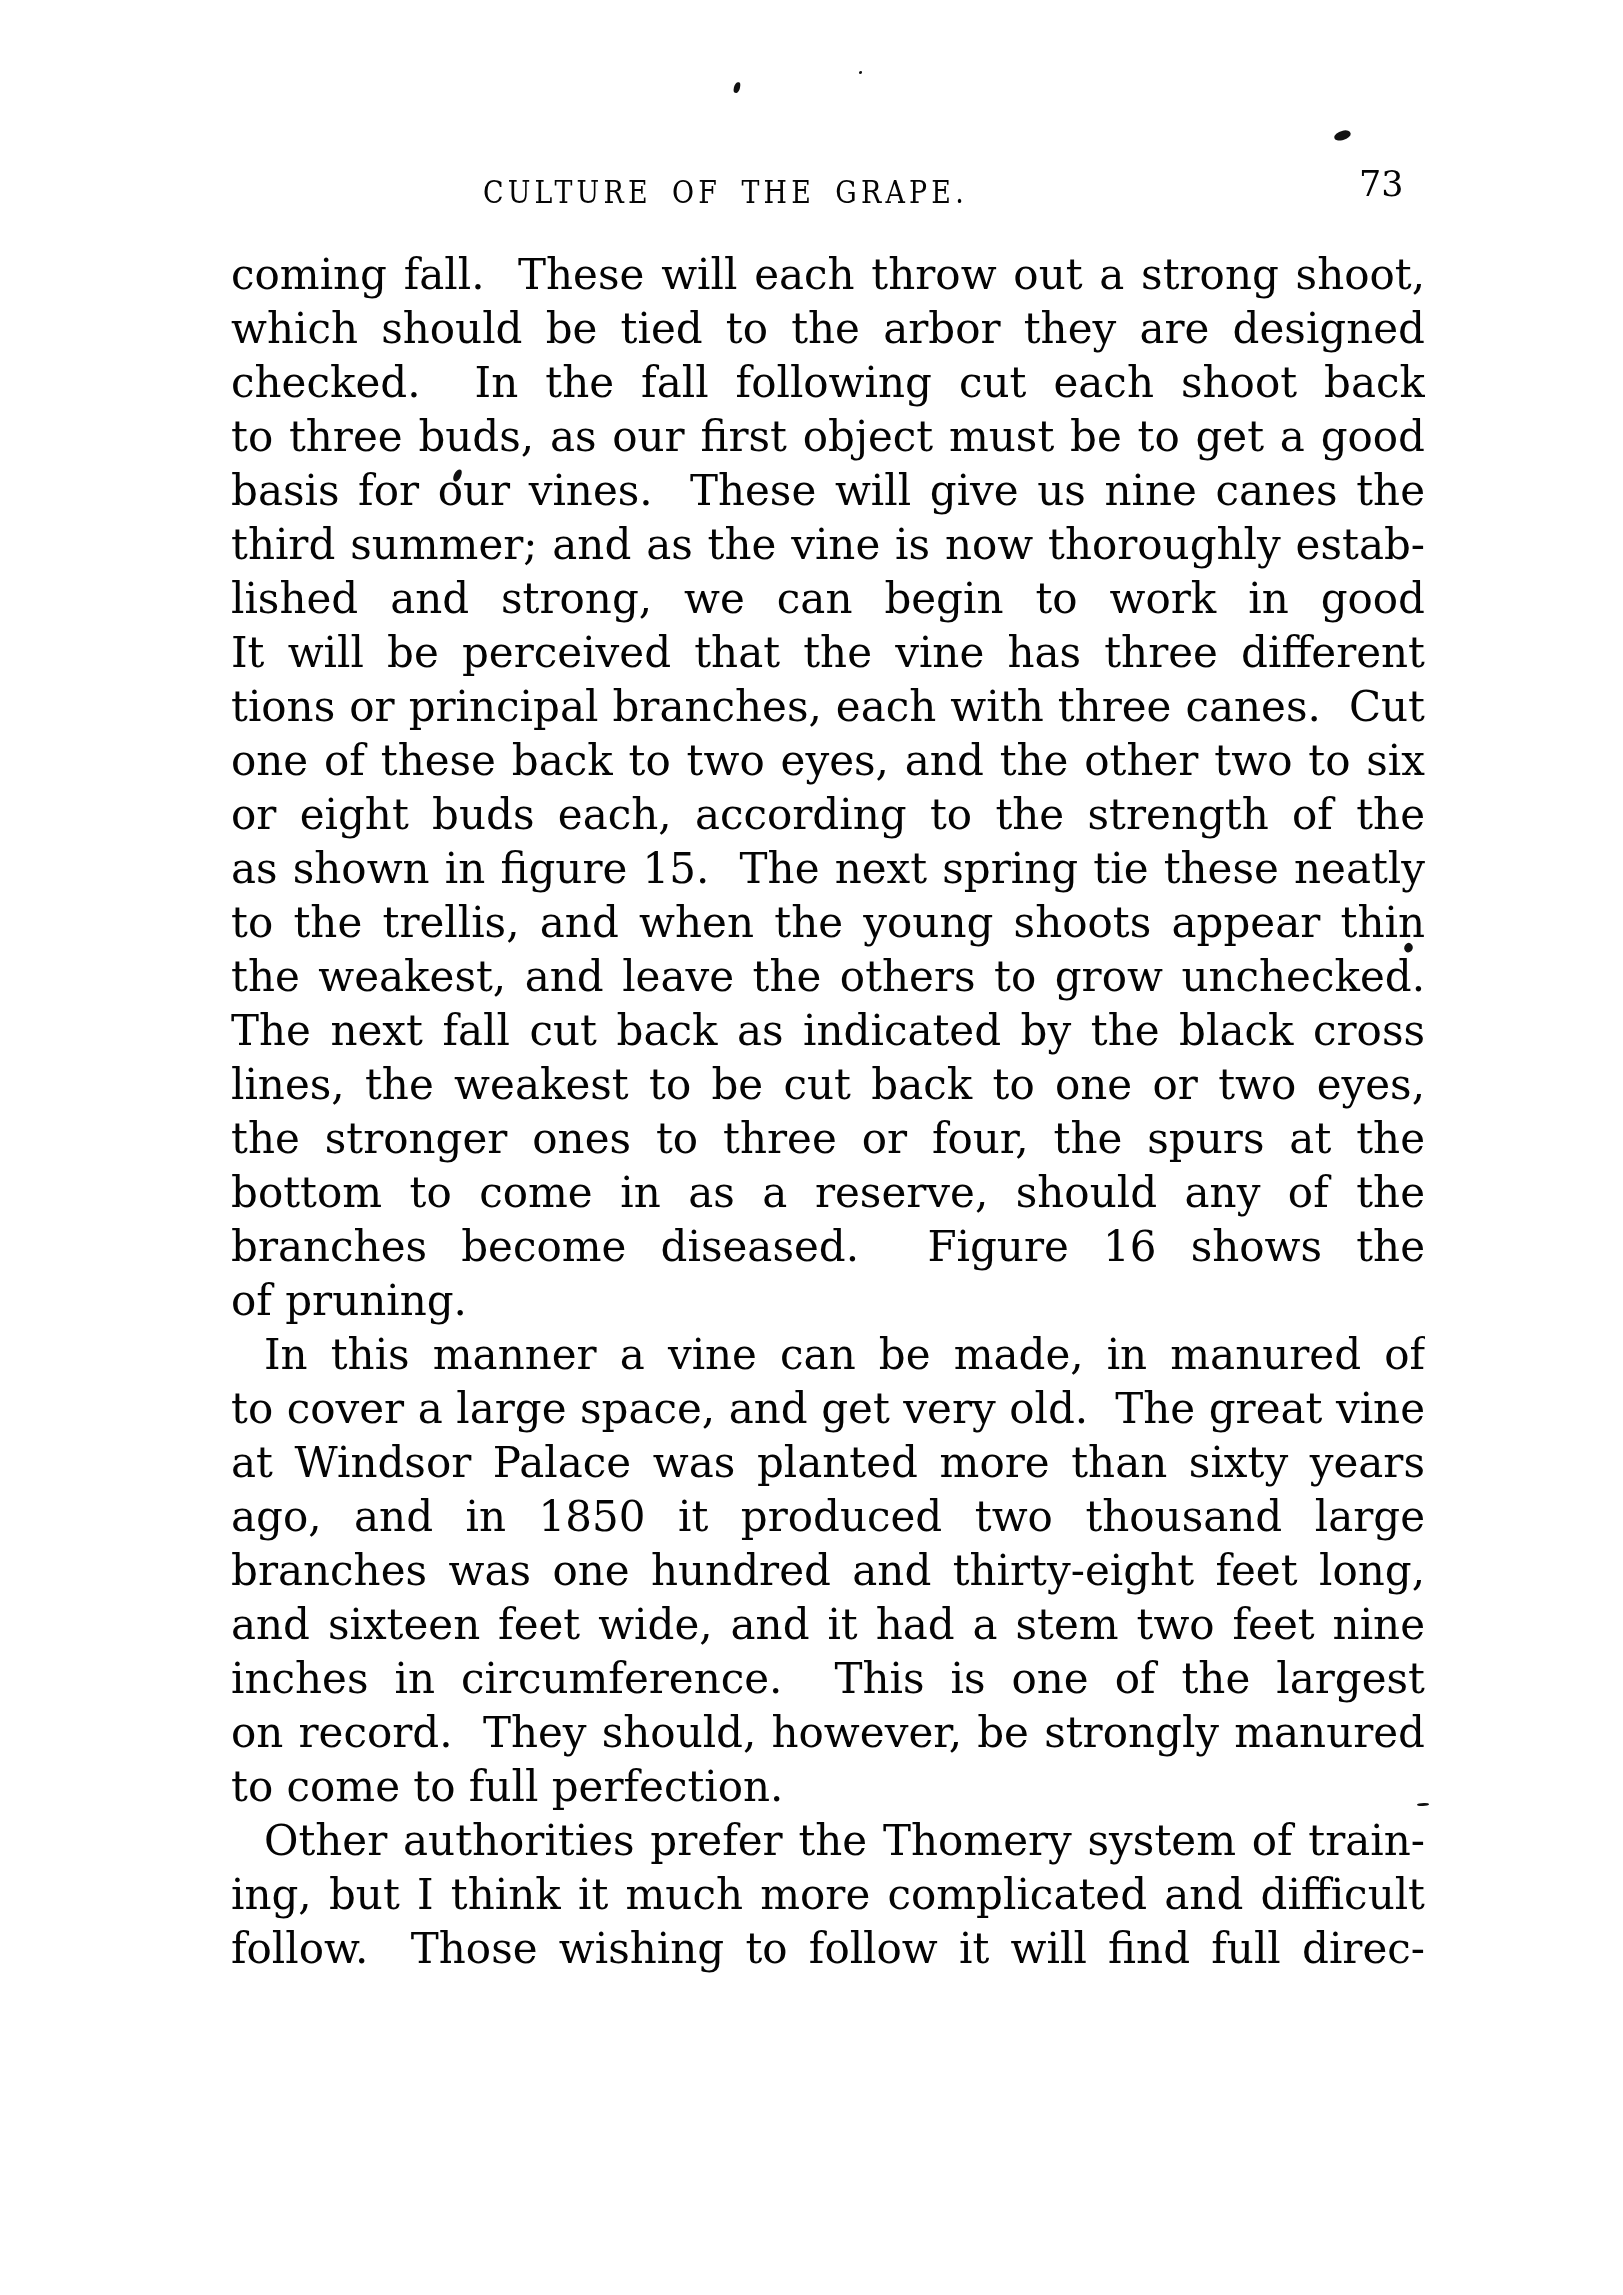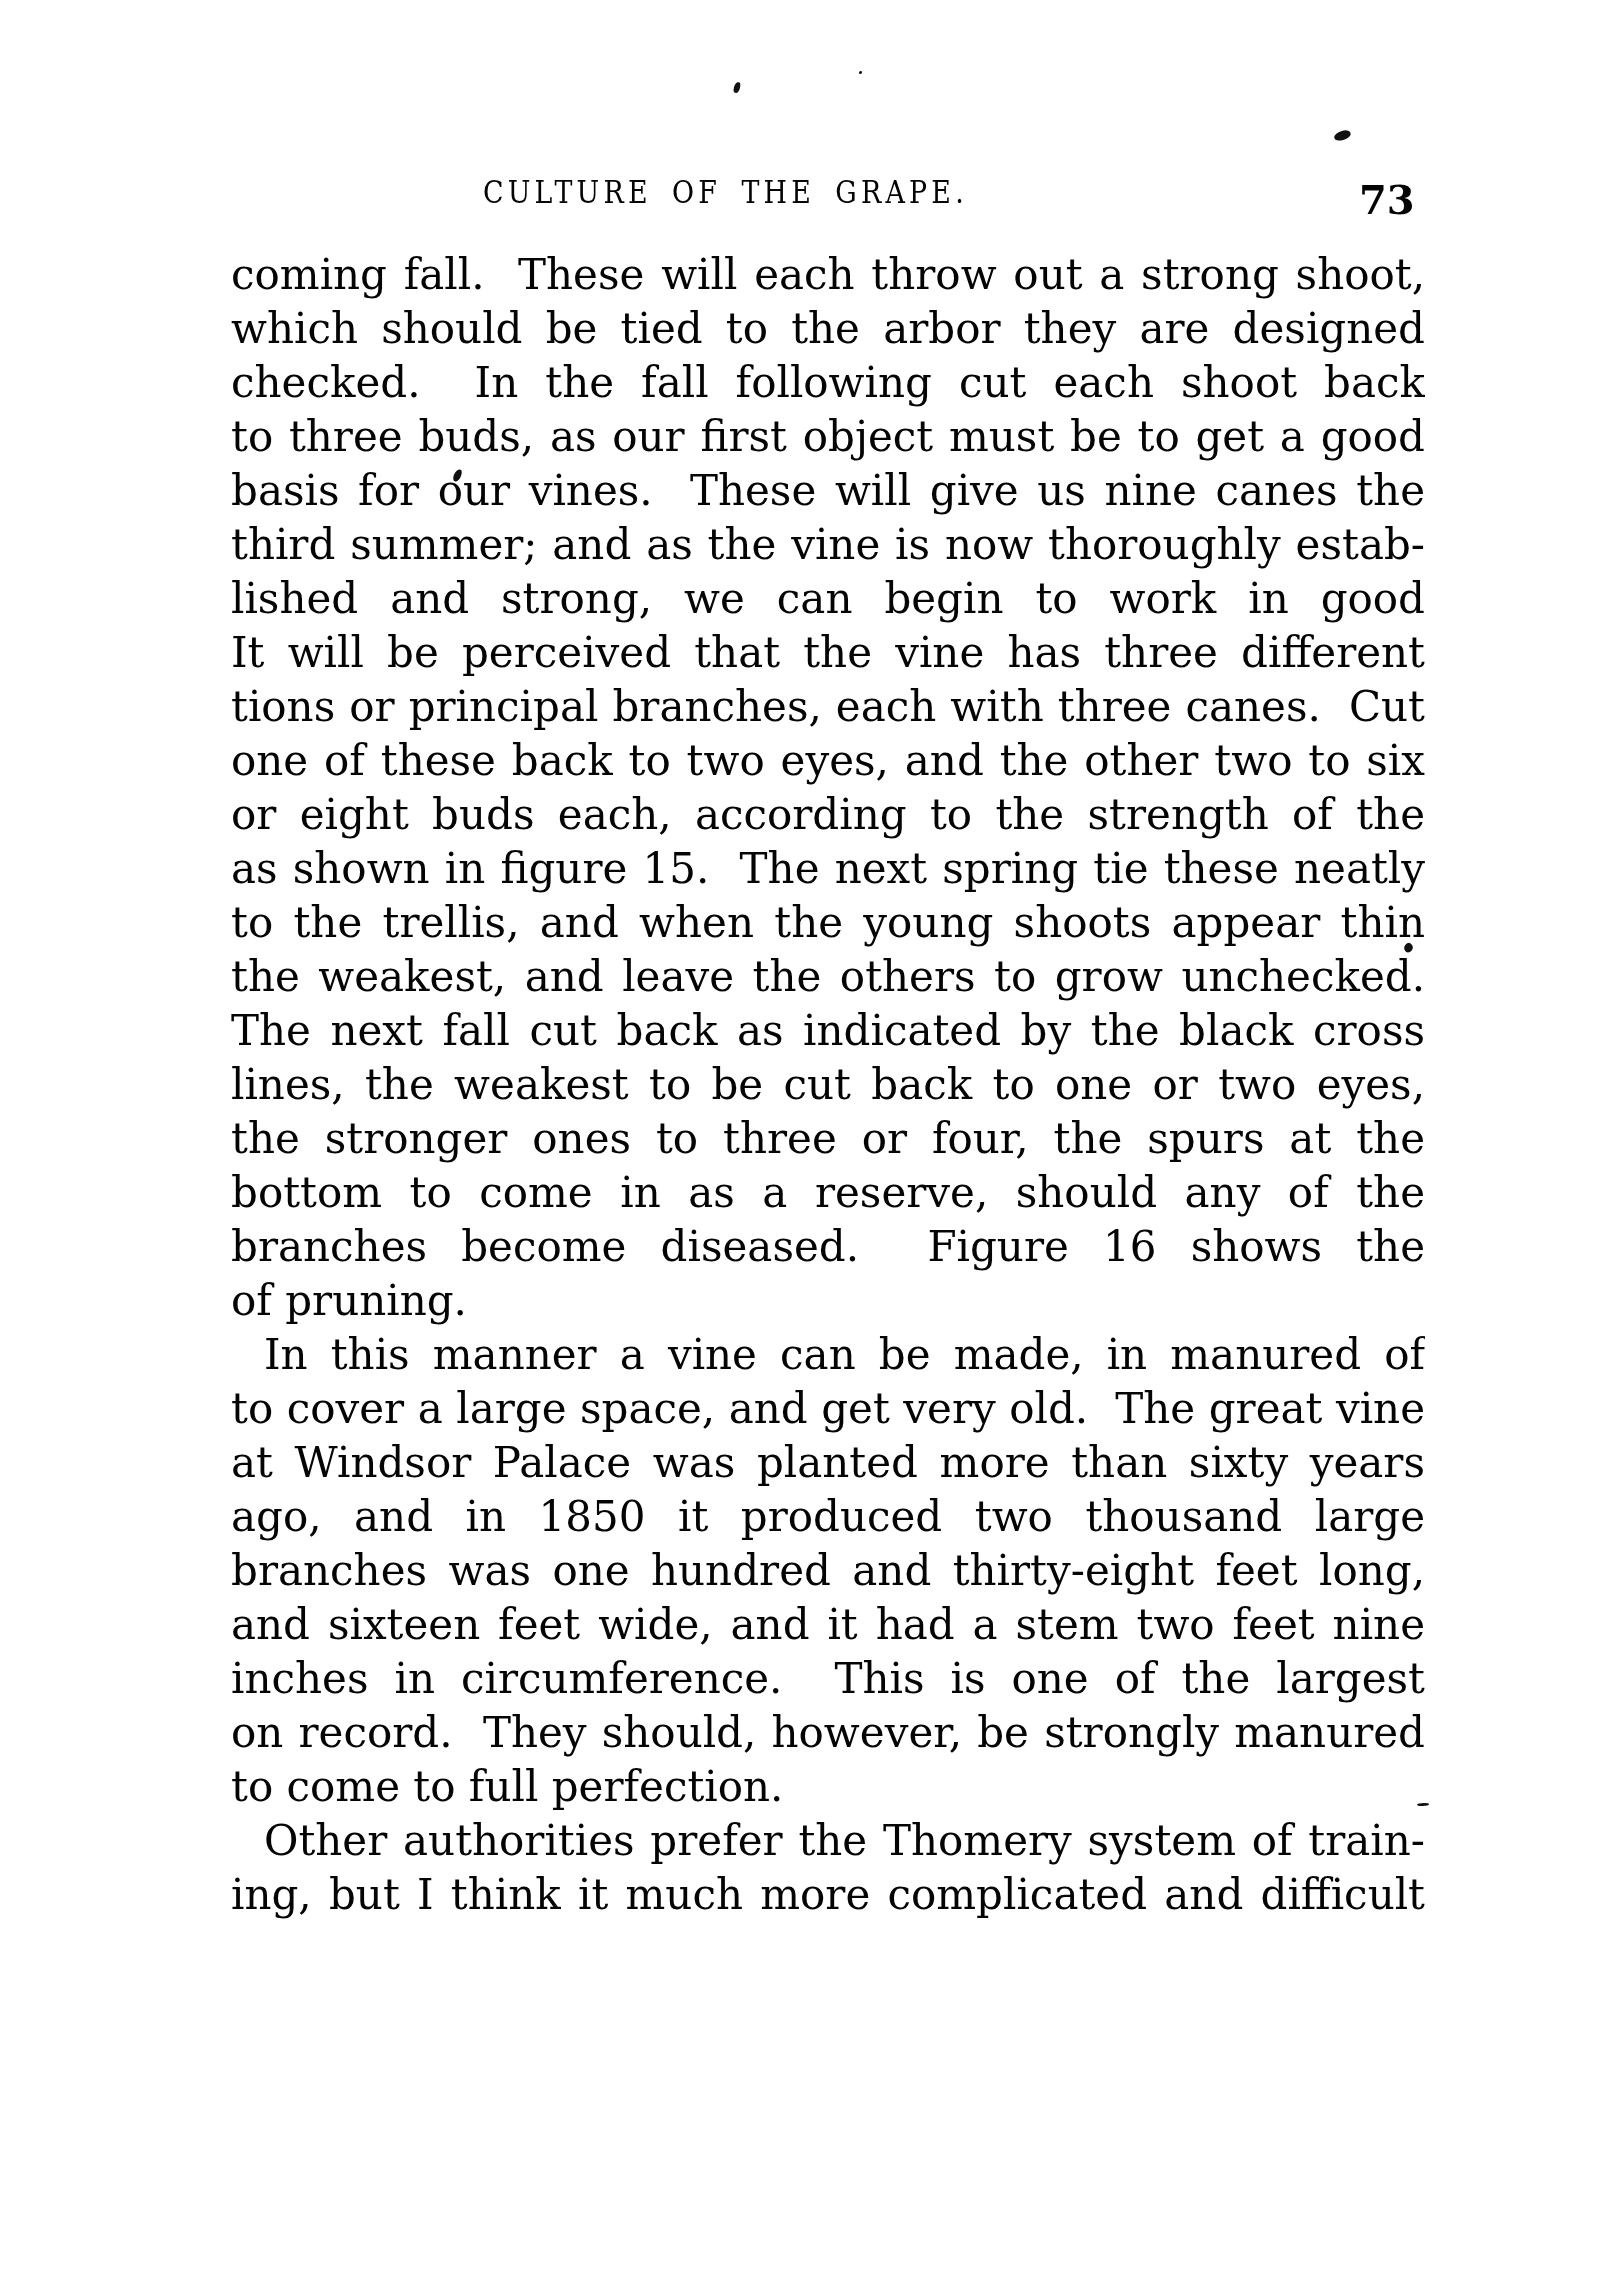--- a/index.html
+++ b/index.html
@@ -24,23 +24,23 @@
     letter-spacing: 5px;
     word-spacing: 9px;
     white-space: pre;
     transform: scaleX(0.84);
     transform-origin: left top;
     font-weight: 400;
   }
   .page-number {
     position: absolute;
     left: 1359px;
-    top: 176px;
-    font-size: 40px;
-    font-weight: 700;
+    top: 164px;
+    font-size: 35px;
+    font-weight: 400;
   }
   .text-block {
     position: absolute;
     left: 231px;
     top: 248px;
     width: 1194px;
     font-size: 42px;
     line-height: 54px;
   }
   .line {
@@ -93,20 +93,21 @@
       <div class="line">to cover a large space, and get very old.  The great vine</div>
       <div class="line">at Windsor Palace was planted more than sixty years</div>
       <div class="line">ago, and in 1850 it produced two thousand large bunches</div>
       <div class="line">branches was one hundred and thirty-eight feet long,</div>
       <div class="line">and sixteen feet wide, and it had a stem two feet nine</div>
       <div class="line">inches in circumference.  This is one of the largest vines</div>
       <div class="line">on record.  They should, however, be strongly manured</div>
       <div class="line unjust">to come to full perfection.</div>
       <div class="line indent">Other authorities prefer the Thomery system of train-</div>
       <div class="line">ing, but I think it much more complicated and difficult to</div>
+      <div class="line">follow.  Those wishing to follow it will find full direc-</div>
     </div>
 <div class="speck" style="left: 1334px; top: 131px; width: 16.7px; height: 9.4px; transform: rotate(-14deg);"></div>
     <div class="speck" style="left: 734px; top: 82px; width: 5.6px; height: 10.6px; transform: rotate(12deg);"></div>
     <div class="speck" style="left: 859px; top: 71px; width: 2.8px; height: 2.8px; transform: rotate(0deg);"></div>
     <div class="speck" style="left: 1598px; top: 878px; width: 20px; height: 17px; transform: rotate(8deg);"></div>
     <div class="speck" style="left: 454px; top: 469px; width: 7.2px; height: 12.8px; transform: rotate(22deg);"></div>
     <div class="speck" style="left: 1404px; top: 943px; width: 9.4px; height: 9.4px; transform: rotate(-30deg);"></div>
     <div class="speck" style="left: 1417px; top: 1803px; width: 12.2px; height: 3.3px; transform: rotate(0deg);"></div>
   </div>
 

